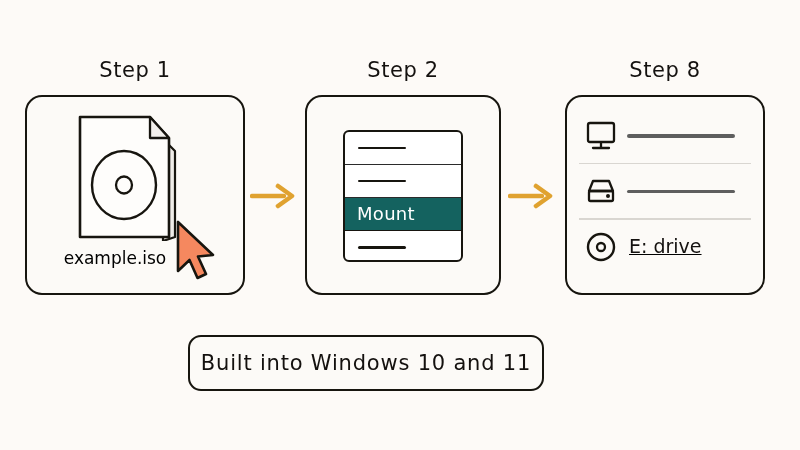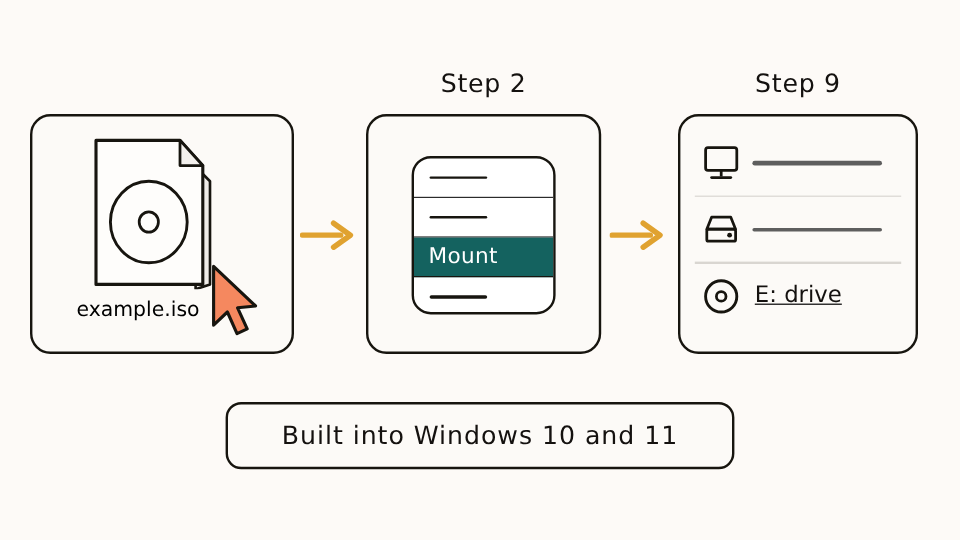--- a/index.html
+++ b/index.html
@@ -82,21 +82,21 @@
 
   
   #menu {
     position: absolute;
     left: 343px;
     top: 130px;
     width: 120px;
     height: 132px;
     background: #FFFFFF;
     border: 2.2px solid #17150f;
-    border-radius: 16px;
+    border-radius: 6px;
     box-sizing: border-box;
     overflow: hidden;
   }
   .menu-row {
     height: 33px;
     box-sizing: border-box;
     position: relative;
     border-bottom: 1.6px solid #2b2b2b;
     display: flex;
     align-items: center;
@@ -177,21 +177,21 @@
     border-radius: 2px;
     margin-top: 3px;
     width: 100%;
   }
 
   
   #banner {
     position: absolute;
     left: 188px;
     top: 335px;
-    width: 424px;
+    width: 356px;
     height: 56px;
     background: #FCFAF7;
     border: 2.4px solid #17150f;
     border-radius: 13px;
     box-sizing: border-box;
     display: flex;
     align-items: center;
     justify-content: center;
   }
   #banner-text {
@@ -200,22 +200,23 @@
     font-family: "DejaVu Sans", sans-serif;
     letter-spacing: 0.8px;
     white-space: nowrap;
   }
 </style>
 </head>
 <body>
 
 <div id="stage">
 
+  <div id="label-1" class="step-label">Step 1</div>
   <div id="label-2" class="step-label">Step 2</div>
-  <div id="label-3" class="step-label">Step 9</div>
+  <div id="label-3" class="step-label">Step 8</div>
 
   <div id="card-1" class="card"></div>
 
   <div id="iso-doc">
     <svg width="110" height="130" viewBox="0 0 110 130">
 
       <path d="M97 34 L103 40 L103 126 L91 130 L91 40 Z" fill="#efece8" stroke="#17150f" stroke-width="2.2" stroke-linejoin="round"></path>
 
       <path d="M8 6 L78 6 L97 27 L97 126 L8 126 Z" fill="#FEFDFB" stroke="#17150f" stroke-width="2.6" stroke-linejoin="round"></path>
 

